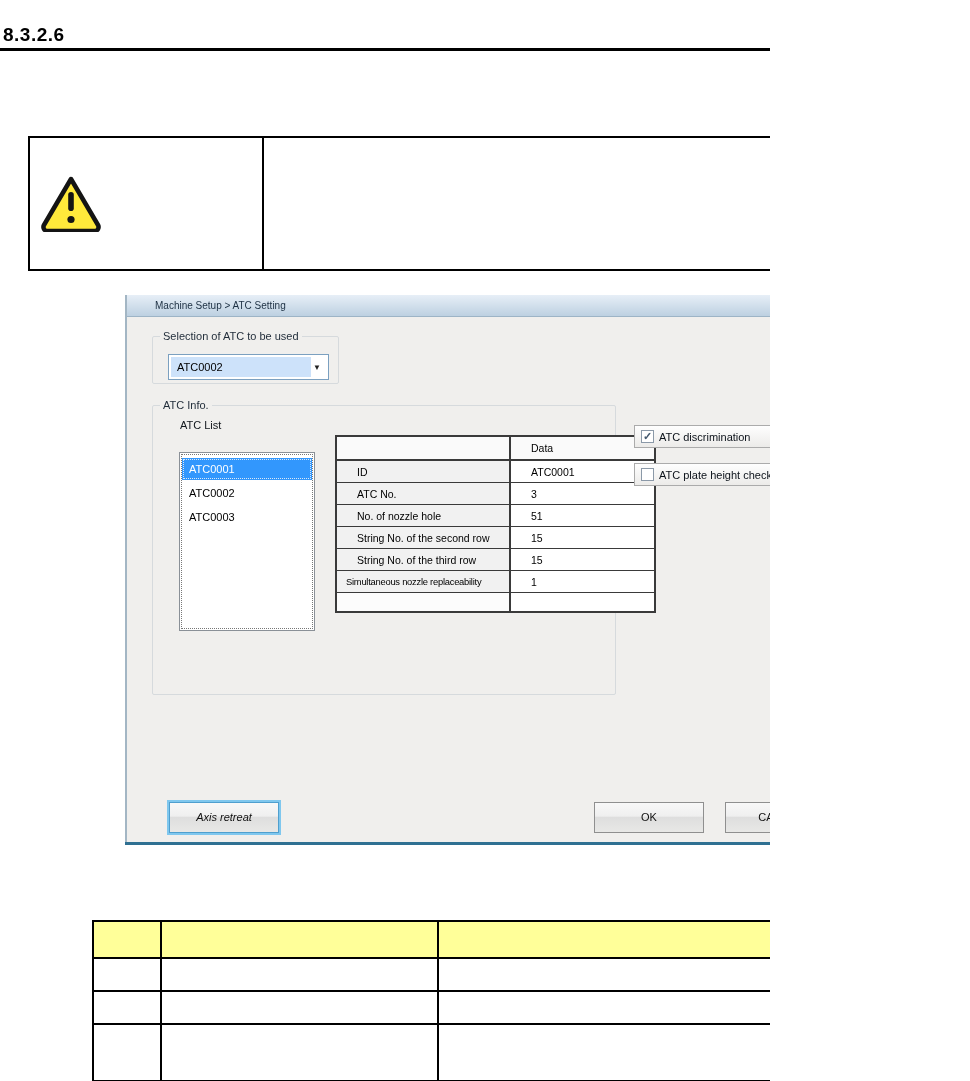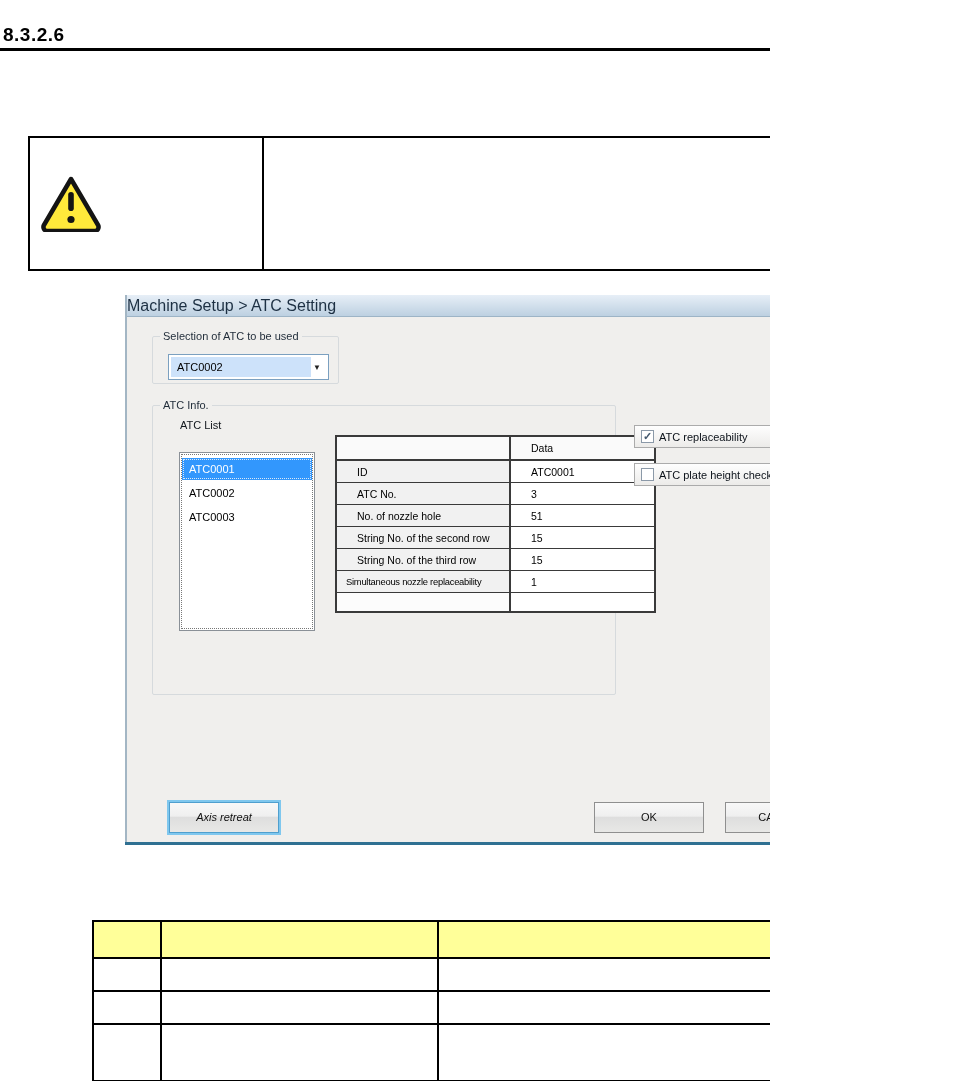--- a/index.html
+++ b/index.html
@@ -15,21 +15,21 @@
   .warning-box td{border:2px solid #000;padding:0;vertical-align:middle;}
   .warn-icon-cell{width:232px;}
   .warn-text-cell{}
   .warn-triangle{margin-left:11px;display:block;}
 
   
   .dialog{position:absolute;left:125px;top:272px;width:720px;height:550px;background:#f0efed;
           border-left:2px solid #a3b6c4;border-right:2px solid #a3b6c4;box-sizing:border-box;}
   .titlebar{position:absolute;left:0;top:0;right:0;height:22px;
             background:linear-gradient(#e7eff7,#bdd0e1);border-bottom:1px solid #9db4c6;
-            font-size:16px;color:#1d3043;line-height:22px;padding-left:0;box-sizing:border-box;}
+            font-size:10px;color:#1d3043;line-height:22px;padding-left:28px;box-sizing:border-box;}
   .dialog-bottom-line{position:absolute;left:-2px;right:-2px;bottom:0;height:3px;background:#2f7092;}
   .dialog-body{position:absolute;left:0;top:22px;right:0;bottom:3px;}
 
   fieldset.group{position:absolute;border:1px solid #d6dadd;border-radius:2px;margin:0;padding:0;background:transparent;}
   fieldset.group legend{font-size:11px;color:#1f2b38;padding:0 3px;margin-left:7px;}
   .sel-group{left:25px;top:13px;width:185px;height:52px;}
   .info-group{left:25px;top:82px;width:462px;height:294px;}
 
   
   .combo{position:absolute;left:41px;top:37px;width:161px;height:26px;background:#fff;
@@ -166,21 +166,21 @@
         </tr>
         <tr class="empty">
           <td class="lbl"></td>
           <td class="val"></td>
         </tr>
       </tbody>
         </table>
 
       <div class="cb-btn cb-btn1">
         <span class="cb-box">✓</span>
-        <span>ATC replaceability</span>
+        <span>ATC discrimination</span>
       </div>
       <div class="cb-btn cb-btn2">
         <span class="cb-box"></span>
         <span>ATC plate height check</span>
       </div>
 
       <div class="btn btn-axis">Axis retreat</div>
       <div class="btn btn-ok">OK</div>
       <div class="btn btn-cancel">CANCEL</div>
     </div>

